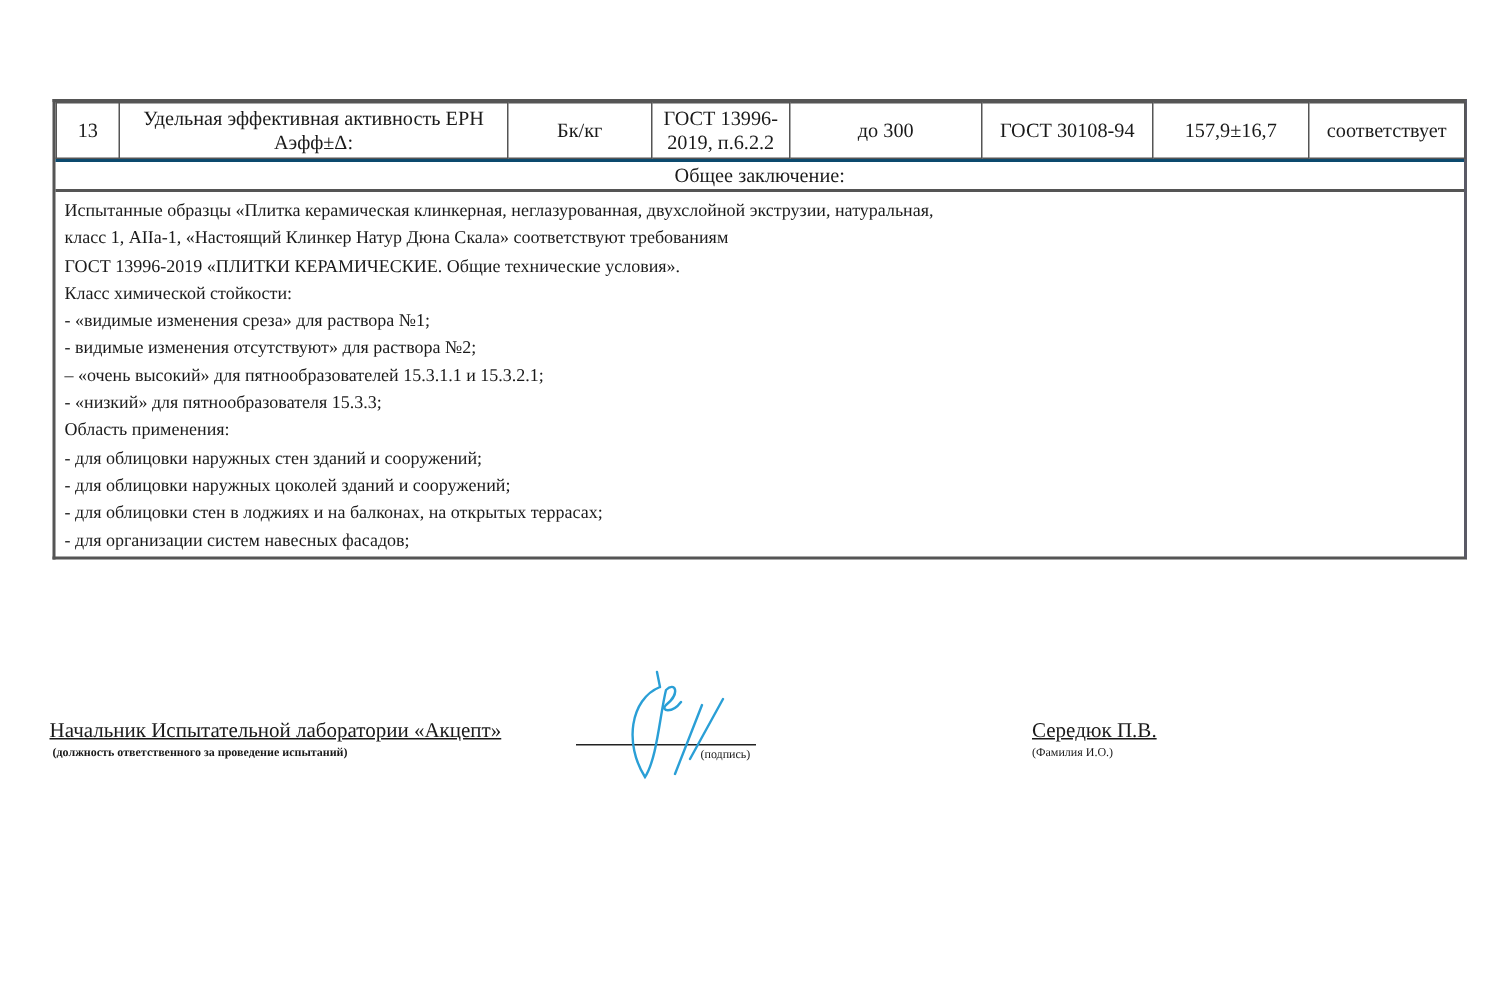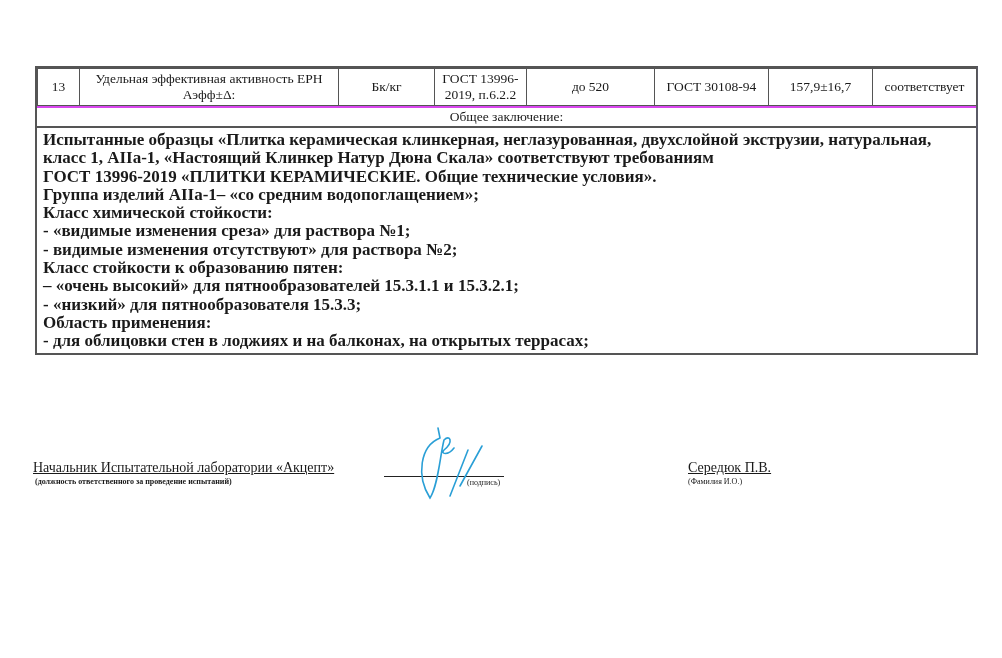--- a/index.html
+++ b/index.html
@@ -4,26 +4,26 @@
 <style>
   html, body { margin: 0; padding: 0; background: #ffffff; }
   body { width: 1002px; height: 658px; position: relative; overflow: hidden;
          font-family: "Liberation Serif", "DejaVu Serif", serif; color: #1a1a1a; }
 
   .frame { position: absolute; left: 35px; top: 66px; width: 939px;
            border: 2px solid #555; border-right-color: #5a5a66; }
   table.row13 { border-collapse: collapse; width: 100%; table-layout: fixed; }
   table.row13 td { border: 1px solid #555; font-size: 13.5px; text-align: center;
                    vertical-align: middle; padding: 2px 4px; line-height: 16px; height: 32px; }
-  .conclusion-head { border-top: 2px solid #d946ef; border-bottom: 2px solid #555;
+  .conclusion-head { border-top: 2px solid #0c4a6e; border-bottom: 2px solid #555;
                      text-align: center; font-size: 13.5px; height: 18px; line-height: 18px; }
-  .conclusion-body { padding: 3px 6px 2px 6px; font-weight: bold; font-size: 17px; line-height: 18.3px; }
+  .conclusion-body { padding: 3px 6px 2px 6px; font-weight: normal; font-size: 12px; line-height: 18.3px; }
   .conclusion-body div { white-space: nowrap; }
 
-  .sig-area { position: absolute; left: 0; top: 436px; width: 996px; height: 100px; }
+  .sig-area { position: absolute; left: 0; top: 456px; width: 996px; height: 100px; }
   .position-title { position: absolute; left: 33px; top: 24px; font-size: 14px;
                     text-decoration: underline; }
   .position-caption { position: absolute; left: 35px; top: 41px; font-size: 8px; font-weight: bold; }
   .sig-line { position: absolute; left: 384px; top: 40px; width: 120px; border-top: 1.5px solid #222; }
   .sig-caption { position: absolute; left: 467px; top: 42px; font-size: 8px; }
   .signature { position: absolute; left: 410px; top: -10px; }
   .name { position: absolute; left: 688px; top: 24px; font-size: 14px; text-decoration: underline; }
   .name-caption { position: absolute; left: 688px; top: 41px; font-size: 8px; }
 </style>
 </head>
@@ -40,41 +40,42 @@
         <col style="width:114px">
         <col style="width:104px">
         <col style="width:104px">
     </colgroup>
     <tbody>
         <tr>
       <td>13</td>
       <td>Удельная эффективная активность ЕРН Аэфф±Δ:</td>
       <td>Бк/кг</td>
       <td>ГОСТ 13996-2019, п.6.2.2</td>
-      <td>до 520</td>
+      <td>до 300</td>
       <td>ГОСТ 30108-94</td>
       <td>157,9±16,7</td>
       <td>соответствует</td>
     </tr>
   </tbody>
     </table>
   <div class="conclusion-head">Общее заключение:</div>
   <div class="conclusion-body">
     <div>Испытанные образцы «Плитка керамическая клинкерная, неглазурованная, двухслойной экструзии, натуральная,</div>
     <div>класс 1, AIIa-1, «Настоящий Клинкер Натур Дюна Скала» соответствуют требованиям</div>
     <div>ГОСТ 13996-2019 «ПЛИТКИ КЕРАМИЧЕСКИЕ. Общие технические условия».</div>
-    <div>Группа изделий AIIa-1– «со средним водопоглащением»;</div>
     <div>Класс химической стойкости:</div>
     <div>- «видимые изменения среза» для раствора №1;</div>
     <div>- видимые изменения отсутствуют» для раствора №2;</div>
-    <div>Класс стойкости к образованию пятен:</div>
     <div>– «очень высокий» для пятнообразователей 15.3.1.1 и 15.3.2.1;</div>
     <div>- «низкий» для пятнообразователя 15.3.3;</div>
     <div>Область применения:</div>
+    <div>- для облицовки наружных стен зданий и сооружений;</div>
+    <div>- для облицовки наружных цоколей зданий и сооружений;</div>
     <div>- для облицовки стен в лоджиях и на балконах, на открытых террасах;</div>
+    <div>- для организации систем навесных фасадов;</div>
   </div>
 </div>
 
 <div class="sig-area">
   <div class="position-title">Начальник Испытательной лаборатории «Акцепт»</div>
   <div class="position-caption">(должность ответственного за проведение испытаний)</div>
   <div class="sig-line"></div>
   <svg class="signature" width="110" height="80" viewBox="0 0 110 80">
     <path d="M28 2 L30 12 M30 12 C10 20 6 50 20 72 C28 60 30 30 34 14 C40 8 44 16 34 24 C30 28 38 30 44 22 M40 70 L58 24 M50 60 L72 20" fill="none" stroke="#2a9fd6" stroke-width="1.6" stroke-linecap="round"></path>
   </svg>

